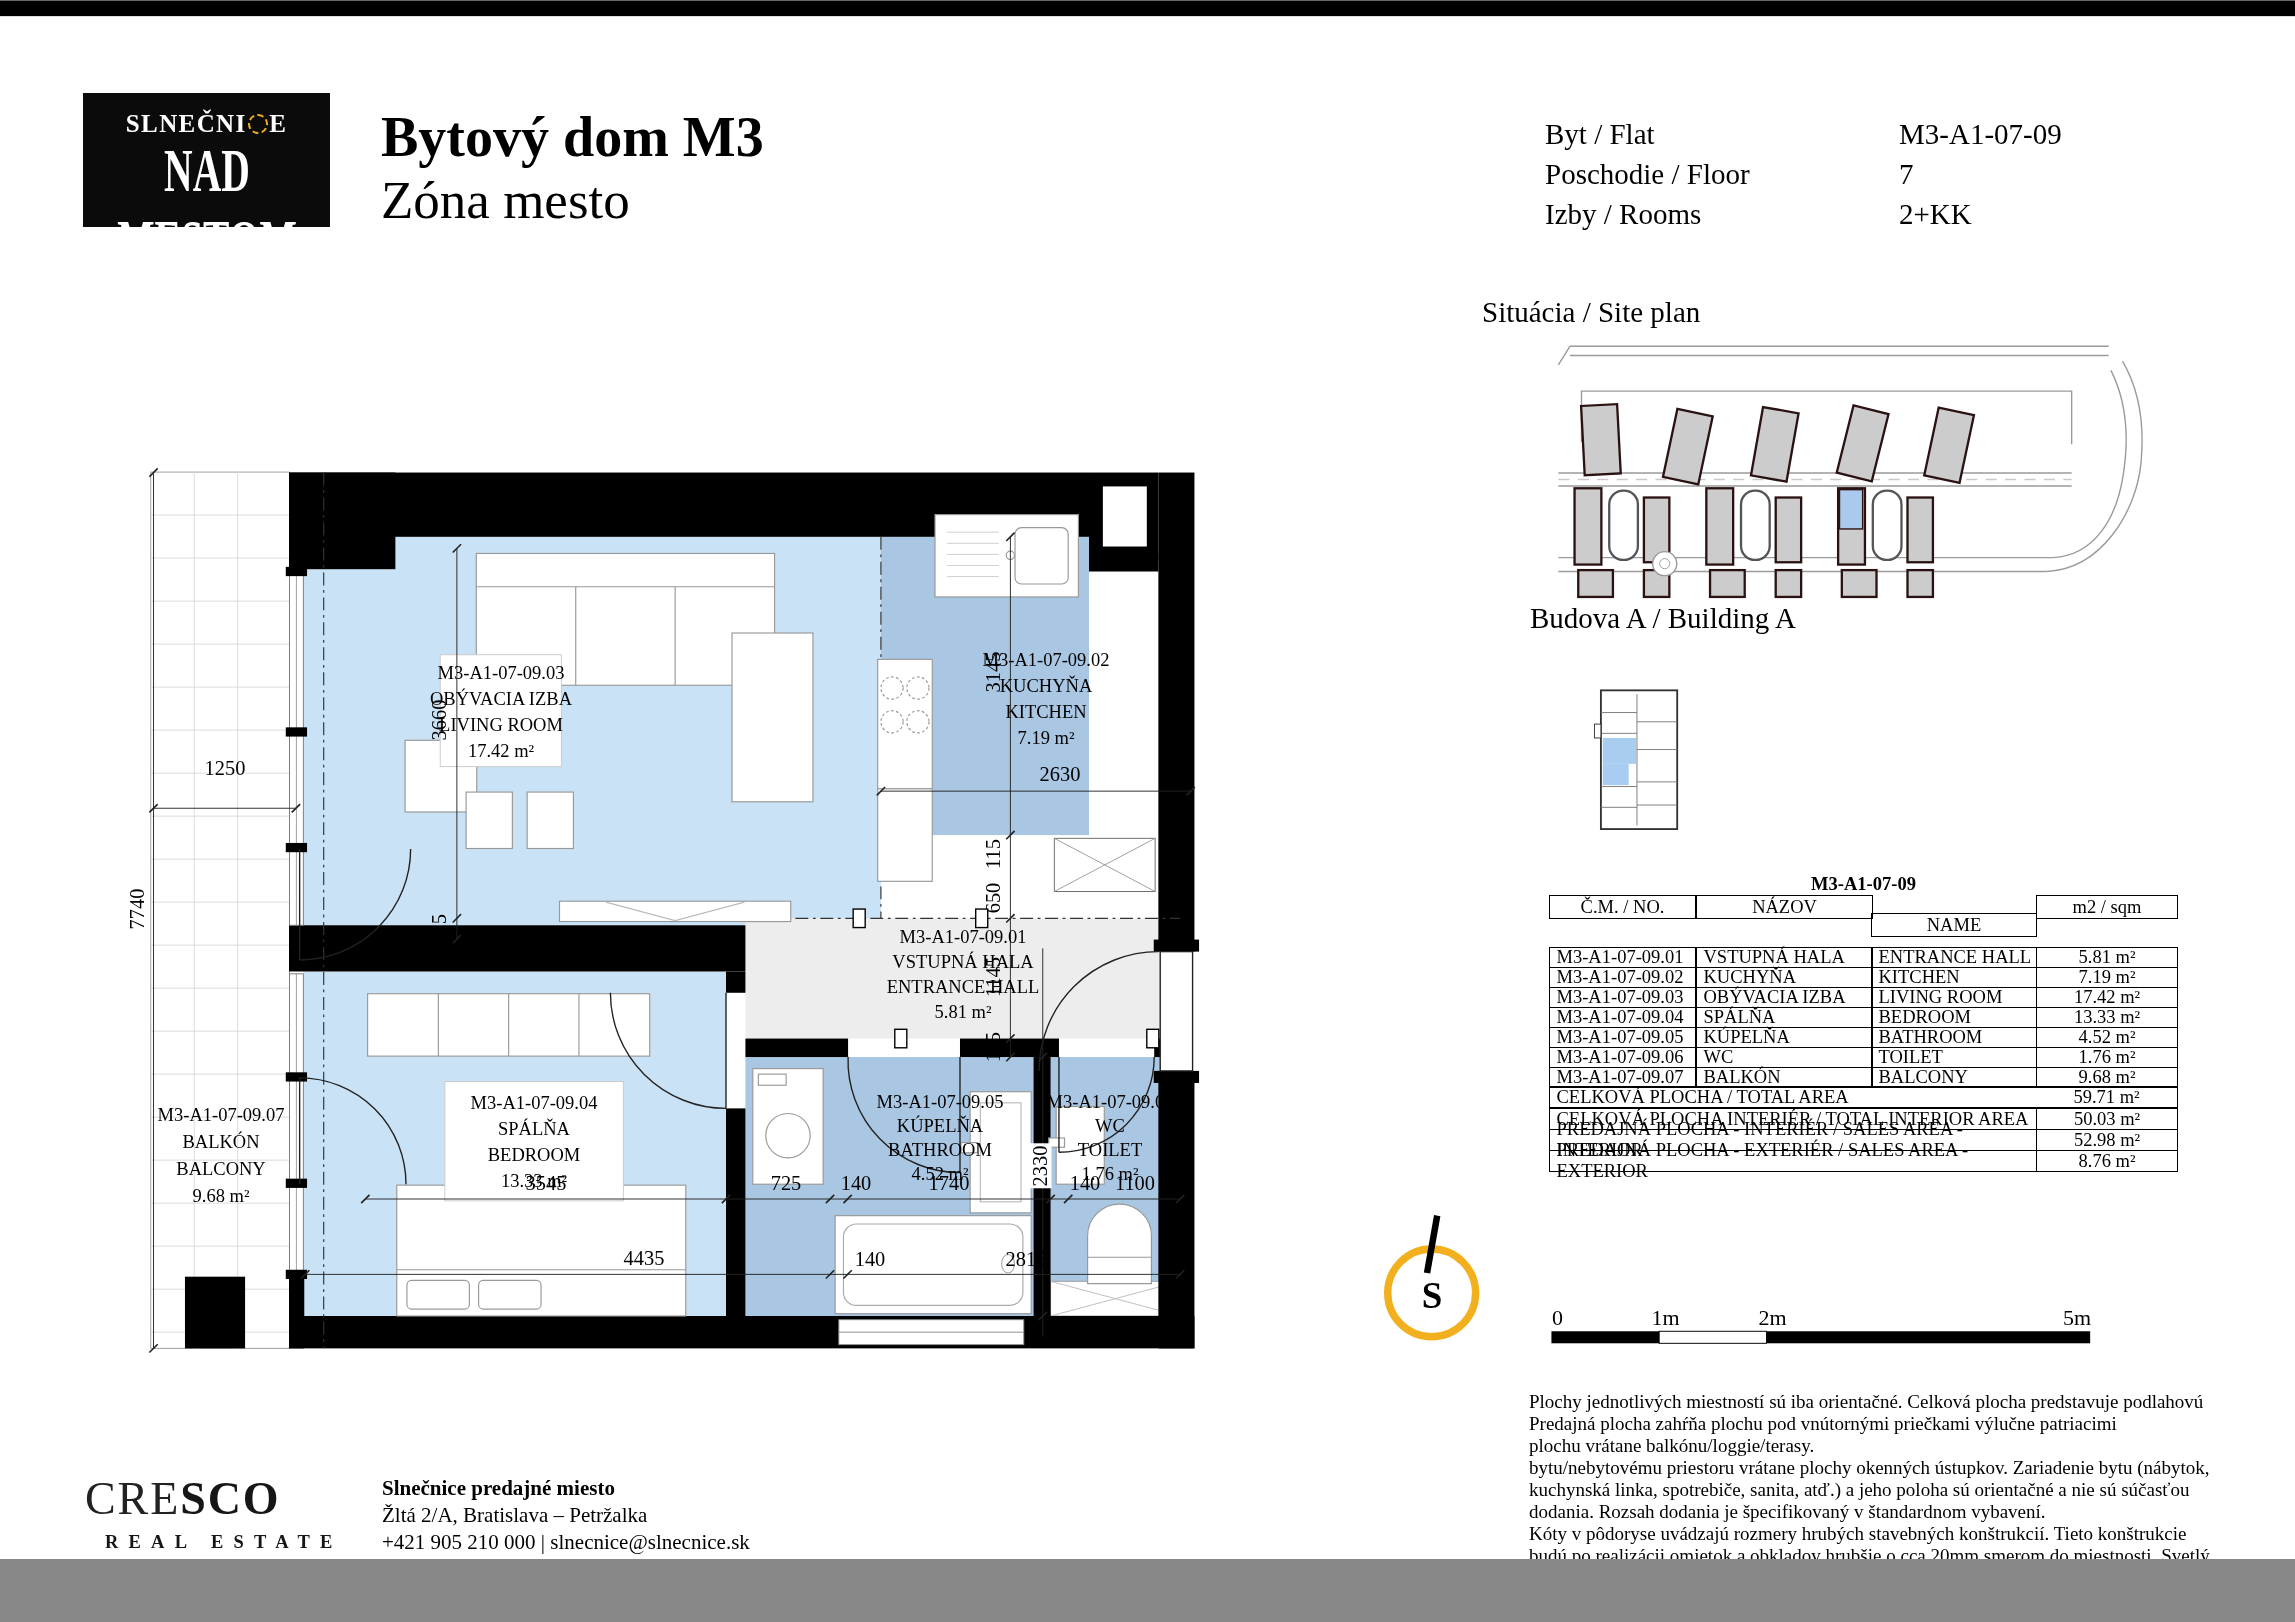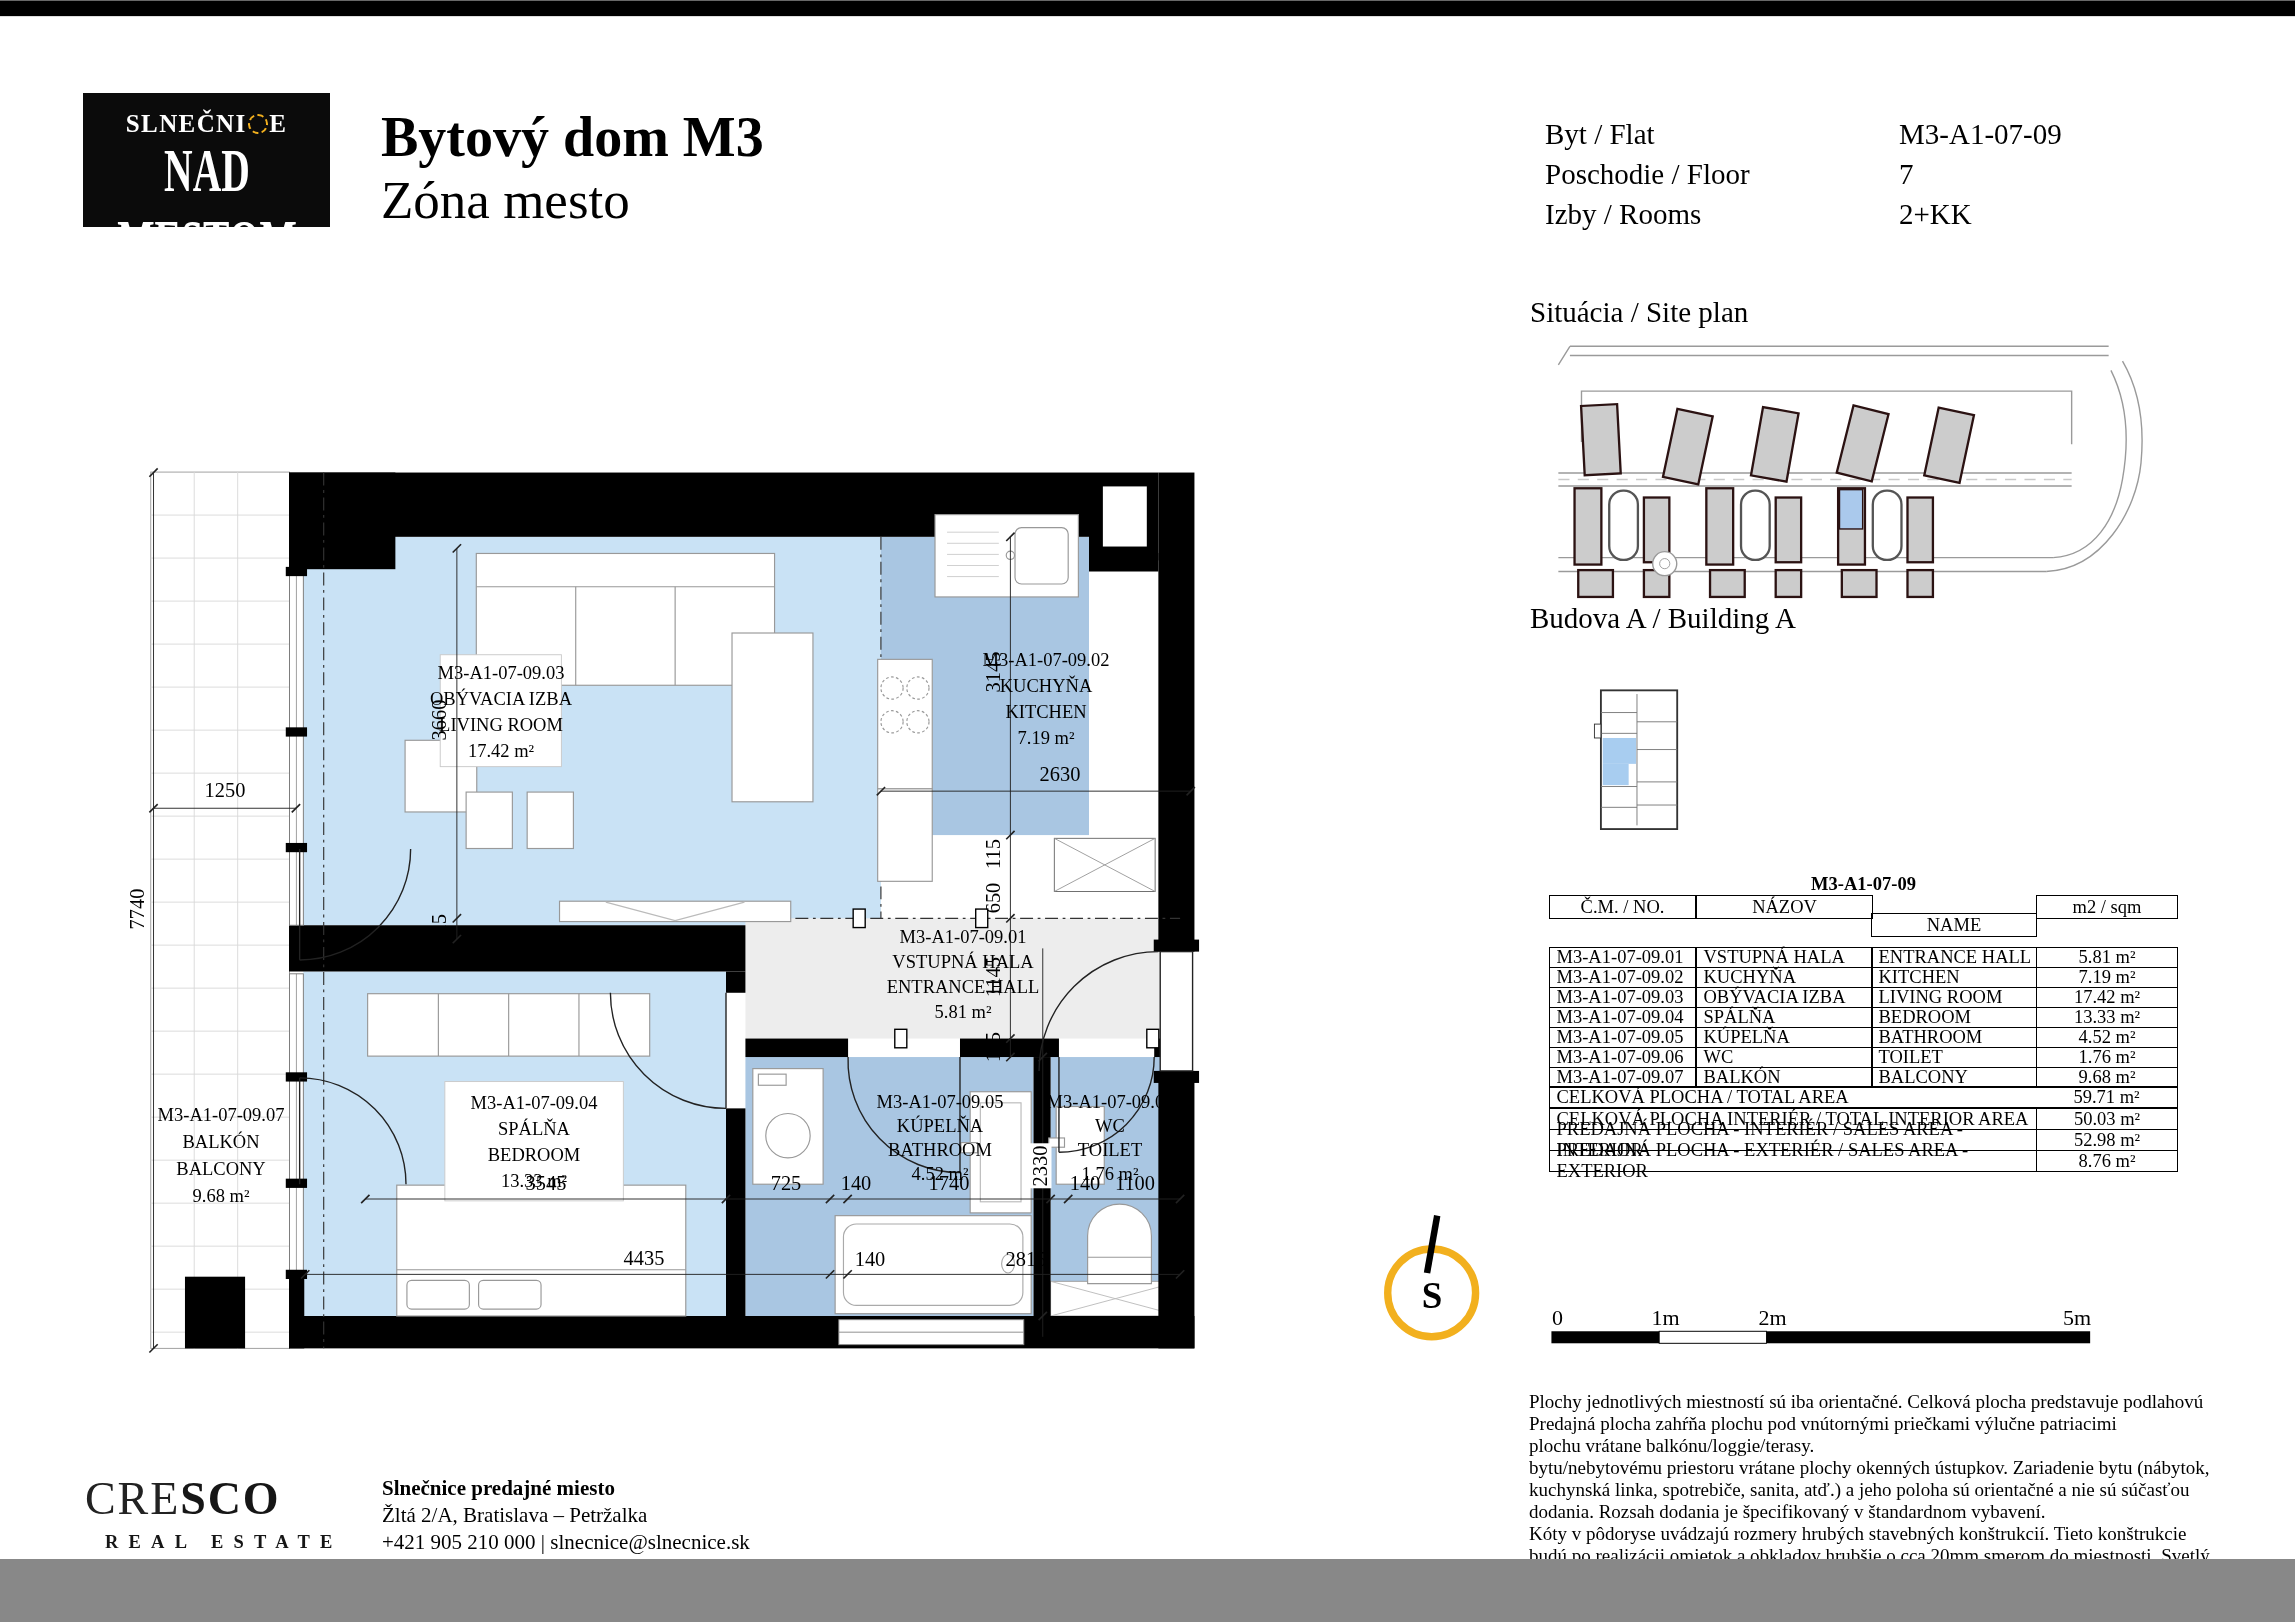--- a/index.html
+++ b/index.html
@@ -300,21 +300,21 @@
   <div class="abs nowrap title1">Bytový dom M3</div>
   <div class="abs nowrap title2">Zóna mesto</div>
 
   <div class="abs nowrap inf-label" style="left:1545px;top:118px;">Byt / Flat</div>
   <div class="abs nowrap inf-label" style="left:1899px;top:118px;">M3-A1-07-09</div>
   <div class="abs nowrap inf-label" style="left:1545px;top:158px;">Poschodie / Floor</div>
   <div class="abs nowrap inf-label" style="left:1899px;top:158px;">7</div>
   <div class="abs nowrap inf-label" style="left:1545px;top:198px;">Izby / Rooms</div>
   <div class="abs nowrap inf-label" style="left:1899px;top:198px;">2+KK</div>
 
-  <div class="abs nowrap section-h" style="left:1530px;top:296px;">Situácia / Site plan</div>
+  <div class="abs nowrap section-h" style="left:1482px;top:296px;">Situácia / Site plan</div>
   <div class="abs nowrap section-h" style="left:1530px;top:602px;">Budova A / Building A</div>
 
   <div class="roomlbl" style="left:963px;top:925px;line-height:25px;">
     <div>M3-A1-07-09.01</div>
     <div>VSTUPNÁ HALA</div>
     <div>ENTRANCE HALL</div>
     <div>5.81 m²</div>
   </div>
   <div class="roomlbl" style="left:1046px;top:647px;">
     <div>M3-A1-07-09.02</div>
@@ -346,21 +346,21 @@
     <div>TOILET</div>
     <div>1.76 m²</div>
   </div>
   <div class="roomlbl" style="left:221px;top:1102px;line-height:27px;">
     <div>M3-A1-07-09.07</div>
     <div>BALKÓN</div>
     <div>BALCONY</div>
     <div>9.68 m²</div>
   </div>
 
-  <div class="dim" style="left:225px;top:790px;">1250</div>
+  <div class="dim" style="left:225px;top:768px;">1250</div>
   <div class="dim rot" style="left:137px;top:909px;">7740</div>
   <div class="dim rot" style="left:439px;top:720px;">3660</div>
   <div class="dim rot" style="left:439px;top:929px;">115</div>
   <div class="dim rot" style="left:993px;top:672px;">3145</div>
   <div class="dim rot" style="left:993px;top:854px;">115</div>
   <div class="dim rot" style="left:993px;top:898px;">650</div>
   <div class="dim rot" style="left:993px;top:977px;">1145</div>
   <div class="dim rot" style="left:993px;top:1047px;">115</div>
   <div class="dim" style="left:1060px;top:774px;">2630</div>
   <div class="dim" style="left:546px;top:1183px;">3545</div>

